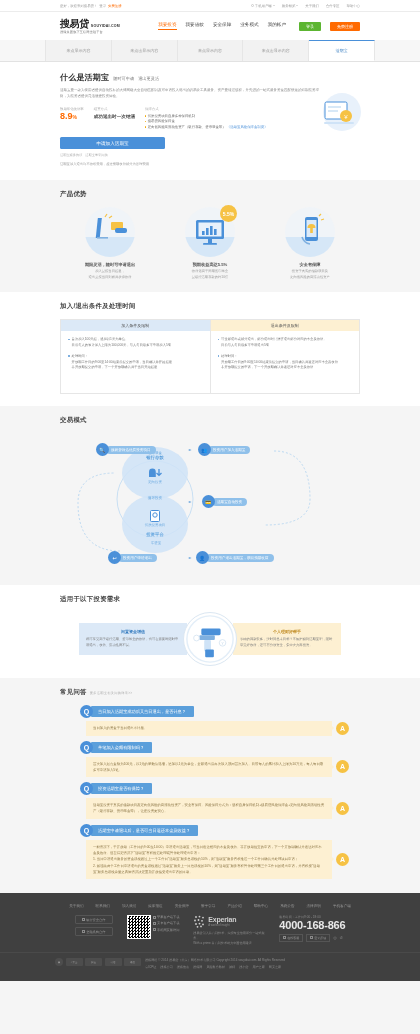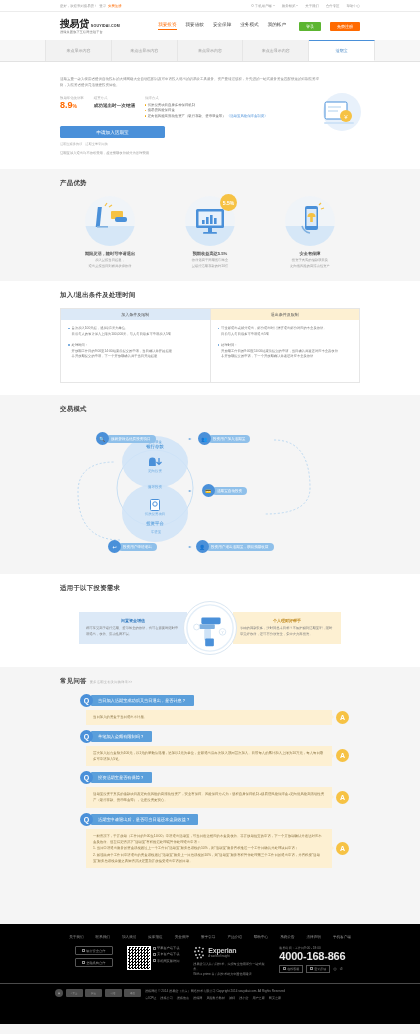--- a/index.html
+++ b/index.html
@@ -136,21 +136,21 @@
   .abub{background:#fdf0d2;color:#8a7444;font-size:3.4px;line-height:1.85;
         padding:4px 7px;flex:1;max-width:246px;position:relative;}
   .abub::after{content:"";position:absolute;right:-2.4px;top:50%;transform:translateY(-50%);
         border-top:2.4px solid transparent;border-bottom:2.4px solid transparent;
         border-left:2.6px solid #fdf0d2;}
   .abadge{width:13px;height:13px;border-radius:50%;background:#f6c244;color:#fff;
           font-size:7px;font-weight:bold;display:flex;align-items:center;justify-content:center;
           flex:none;margin-left:4px;align-self:center;}
 
   
-  .footer{background:#000000;padding:7px 0 16px;margin-top:42px;}
+  .footer{background:#404040;padding:7px 0 4px;}
   .fnav{display:flex;justify-content:center;gap:12px;padding:4px 0 7px;}
   .fnav a{font-size:3.6px;color:#9a9a9a;text-decoration:none;}
   .fmid{display:flex;justify-content:center;align-items:flex-start;gap:14px;padding:0 50px 6px;}
   .fbtns{display:flex;flex-direction:column;gap:3px;}
   .fbtn{width:38px;height:9px;border:1px solid #555;color:#9a9a9a;font-size:3.2px;
         display:flex;align-items:center;justify-content:center;gap:1.5px;border-radius:1px;}
   .qr{width:24px;height:24px;background:#fff;padding:1px;}
   .qr-grid{width:100%;height:100%;background:
      repeating-conic-gradient(#000 0% 25%, #fff 0% 50%) 0 0/3px 3px;}
   .qr-txt{display:flex;flex-direction:column;gap:2.2px;margin-left:2px;}
@@ -231,20 +231,27 @@
     <div class="tabs">
       <div class="tab">来点显示内容</div>
       <div class="tab">来点击显示内容</div>
       <div class="tab">来点显示内容</div>
       <div class="tab">来点击显示内容</div>
       <div class="tab active">活期宝</div>
     </div>
   </div>
 
   <div class="hero">
+    <div class="hero-title">
+      <h1>什么是活期宝</h1>
+      <span class="sub">
+        <span>随时可申请</span>
+        <span>退出更灵活</span>
+      </span>
+    </div>
     <div class="hero-desc">活期宝是一款为使用者提供自动投标的大博网络大全自动匹配以及可申请投入退出的的系统工具服务。资产是通过债权，并先进的一站式服务资金匹配快速的短期投资理财，为投资者提供灵活便捷投资体验。</div>
 
     <div class="hero-cols">
       <div class="hcol">
         <span class="lbl">预期年化收益率</span>
         <span class="rate"><span>8.9</span><small>%</small></span>
       </div>
       <div class="hcol">
         <span class="lbl">结算方式</span>
         <span class="settle">成功退出时一次结清</span>

